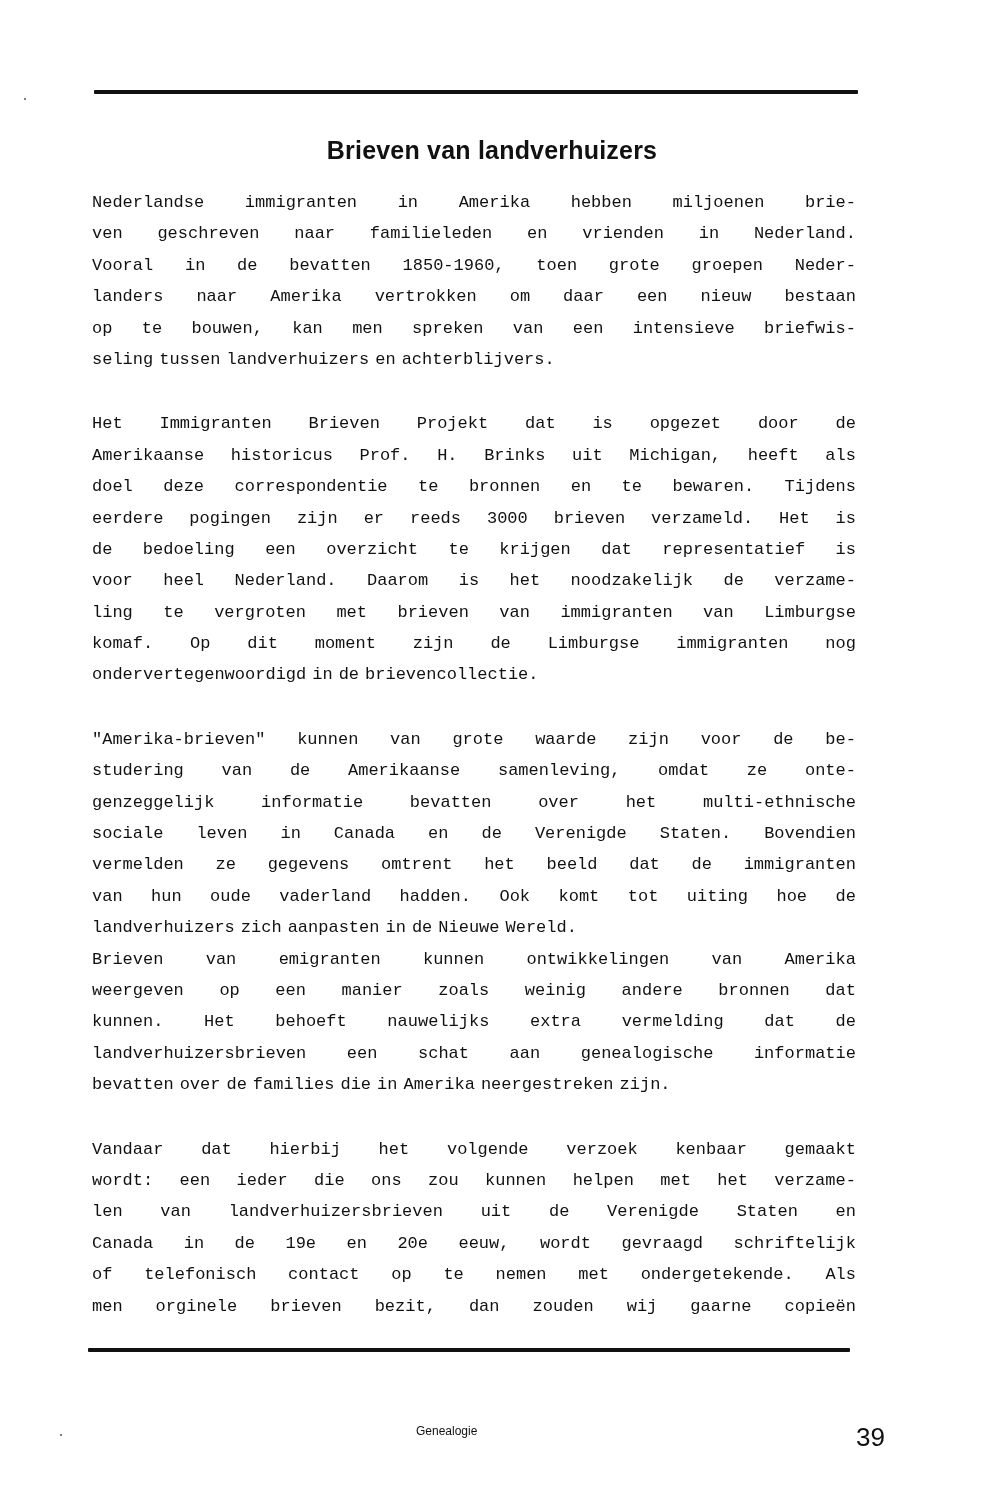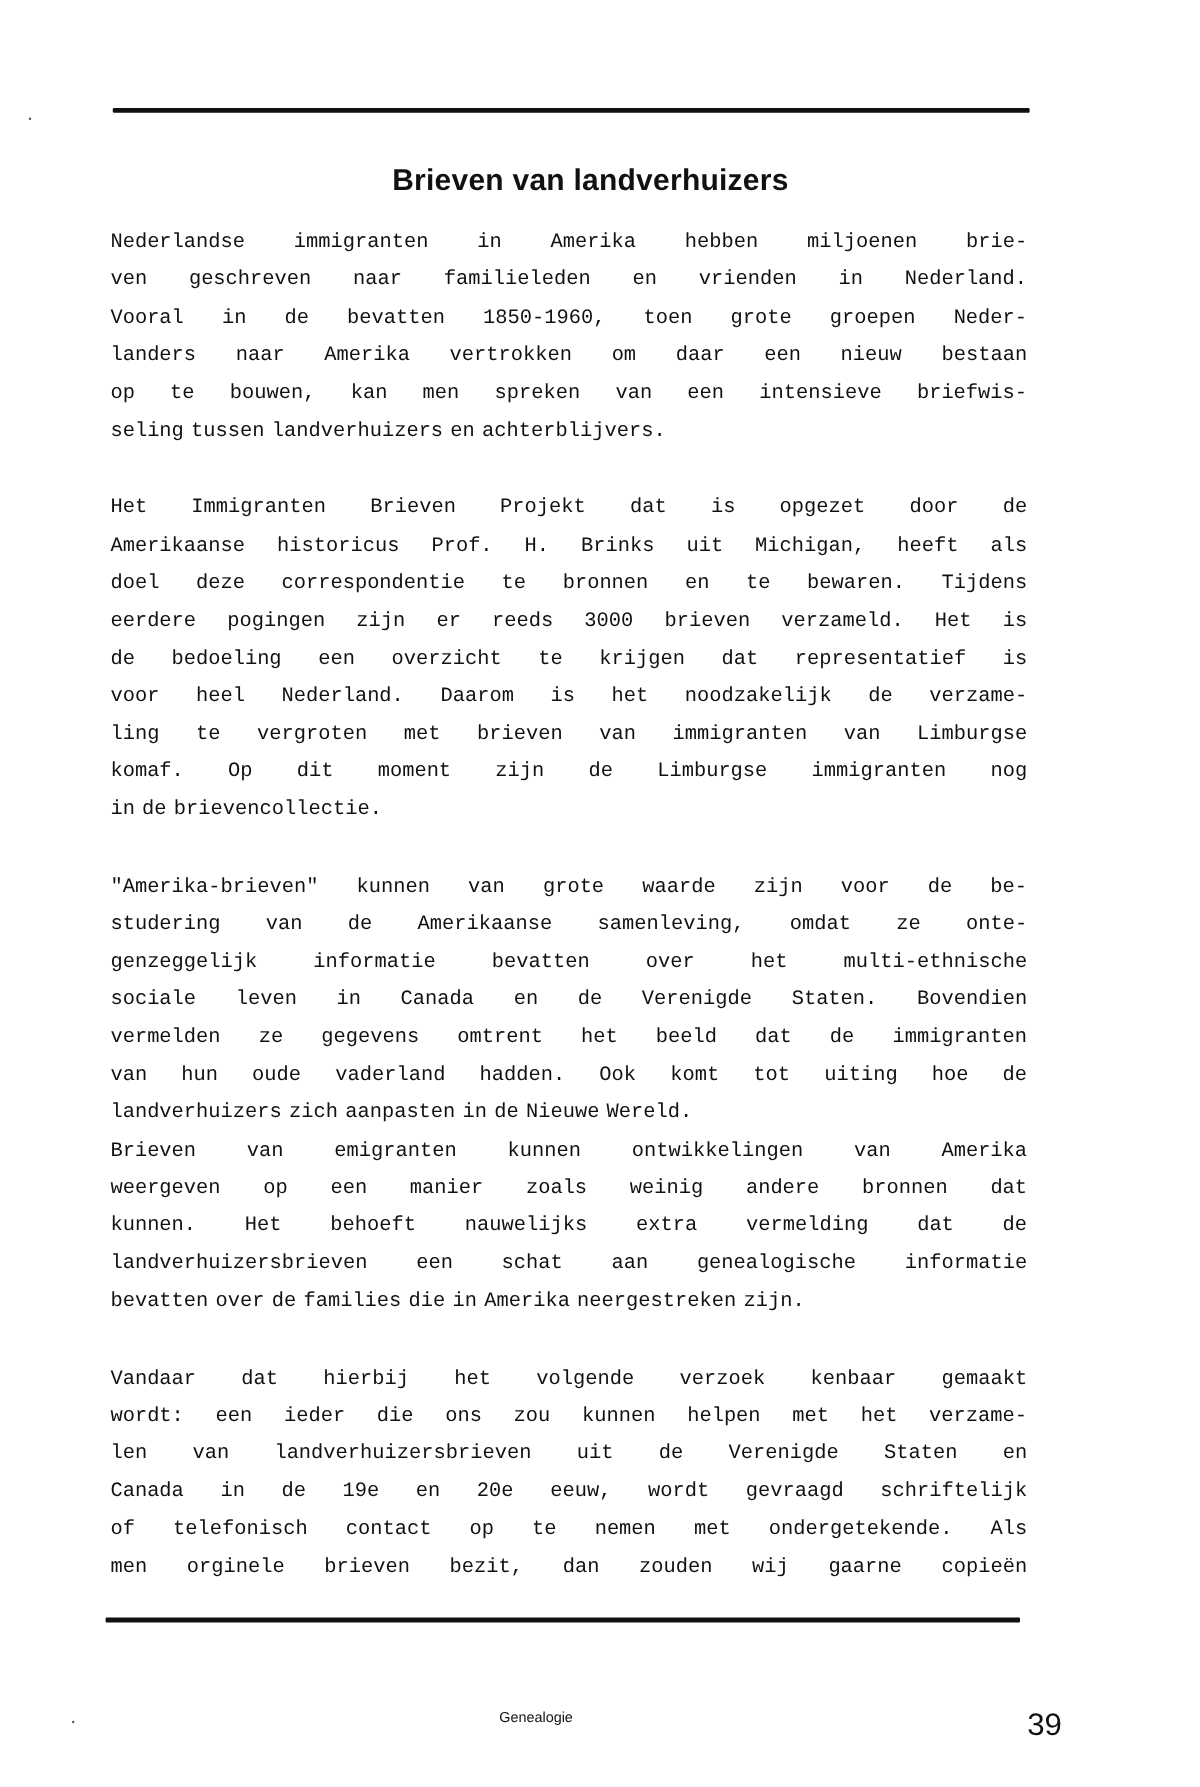--- a/index.html
+++ b/index.html
@@ -192,20 +192,21 @@
         <span>Op</span>
         <span>dit</span>
         <span>moment</span>
         <span>zijn</span>
         <span>de</span>
         <span>Limburgse</span>
         <span>immigranten</span>
         <span>nog</span>
       </div>
       <div class="line last">
+        <span>ondervertegenwoordigd</span>
         <span>in</span>
         <span>de</span>
         <span>brievencollectie.</span>
       </div>
     </div>
     <div class="gap"></div>
     <div>
       <div class="line">
         <span>"Amerika-brieven"</span>
         <span>kunnen</span>

